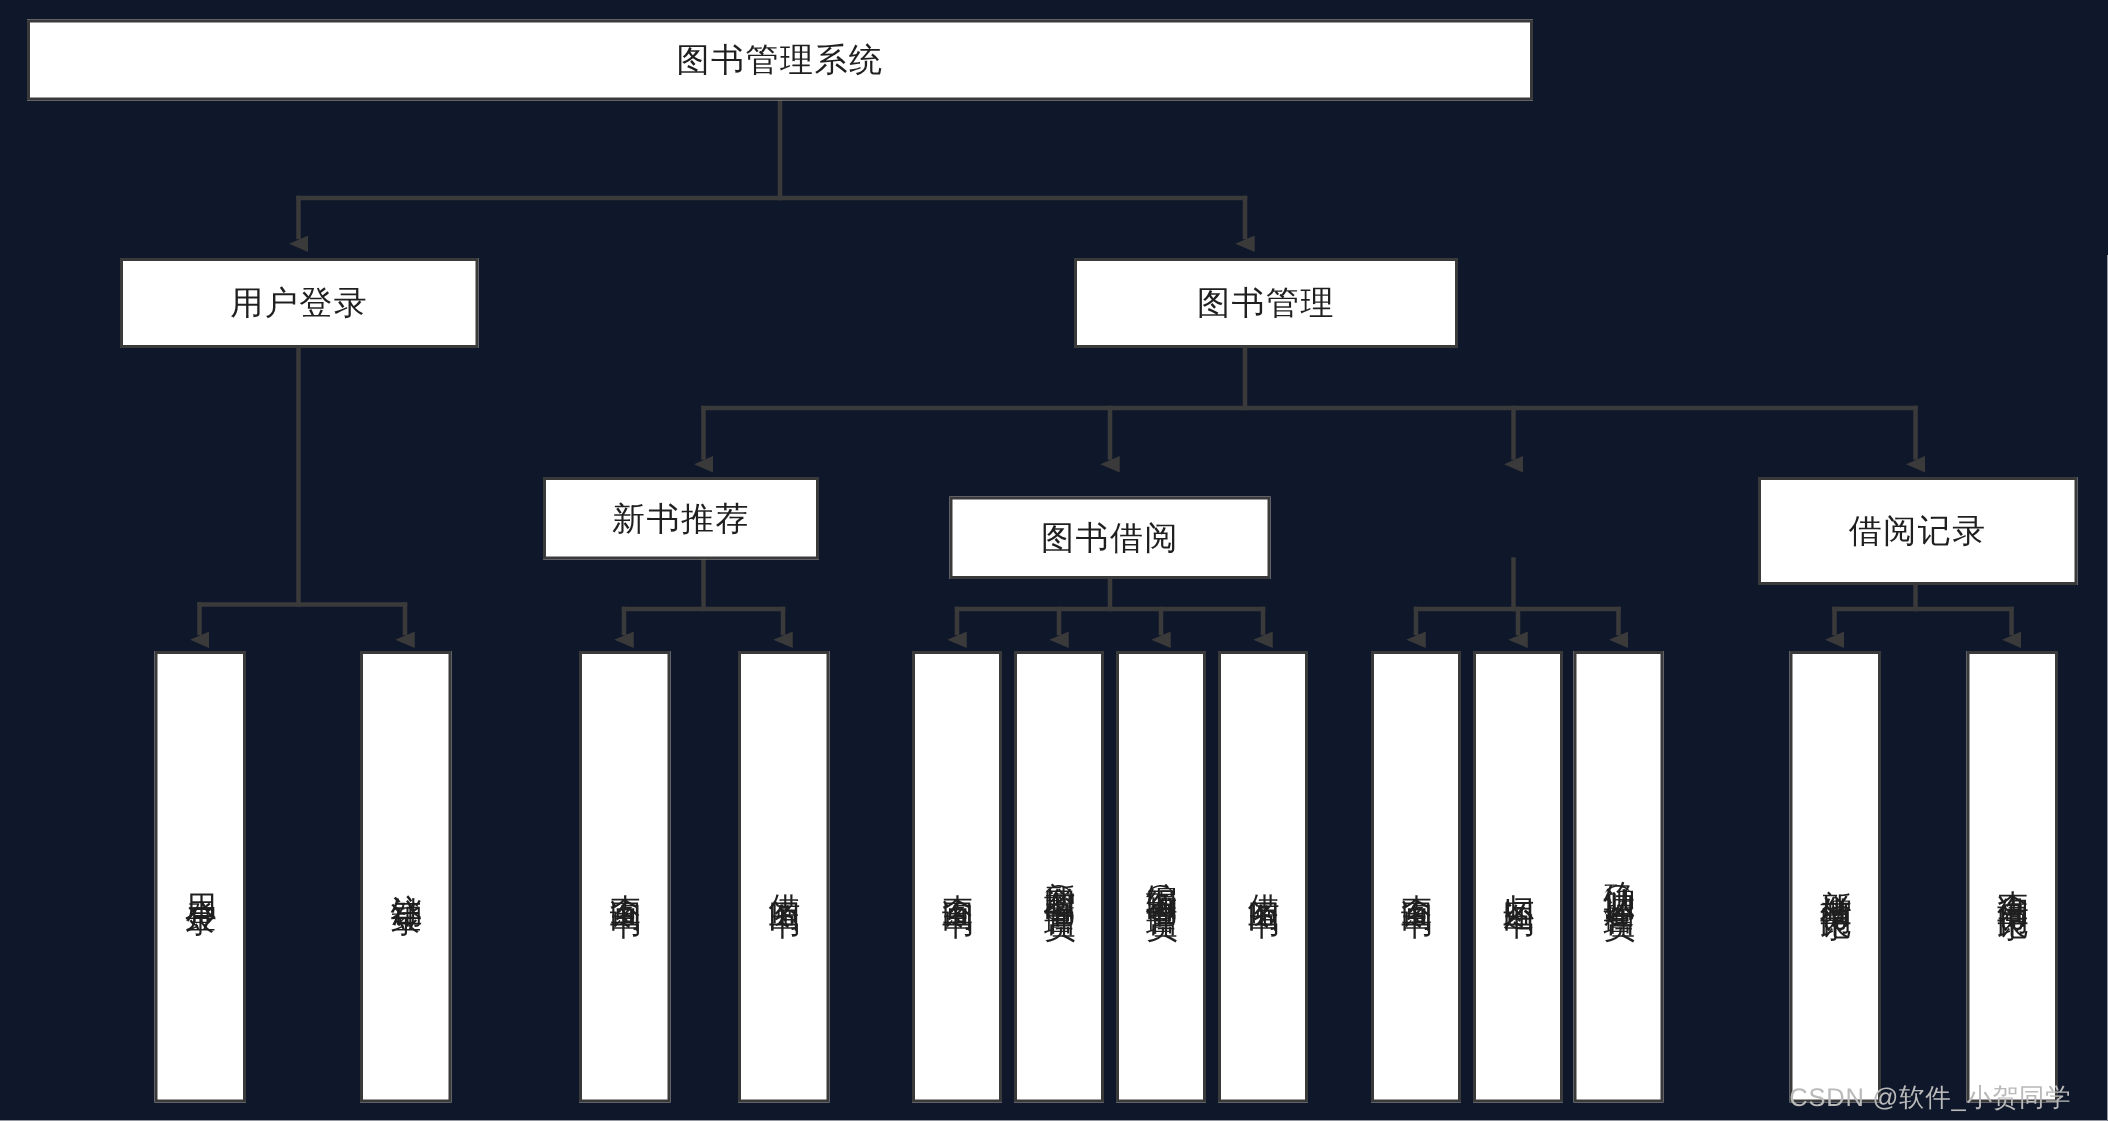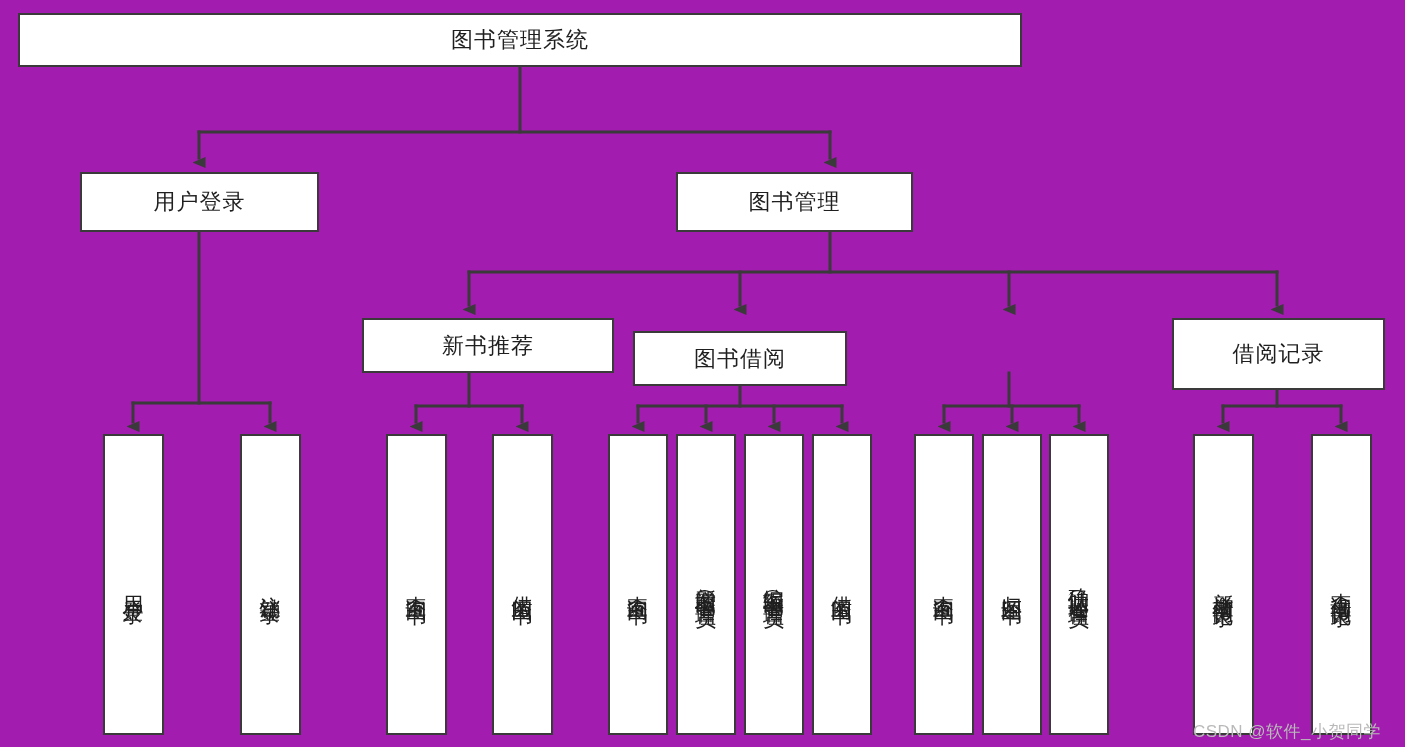--- a/index.html
+++ b/index.html
@@ -8,21 +8,21 @@
     padding: 0;
     background: #ffffff;
   }
   body {
     font-family: "Liberation Sans", "DejaVu Sans", sans-serif;
   }
   #canvas {
     position: relative;
     width: 1405px;
     height: 747px;
-    background: #a21caf;
+    background: #0f172a;
     overflow: hidden;
   }
   #svg-layer {
     position: absolute;
     left: 0;
     top: 0;
     width: 1405px;
     height: 747px;
   }
   .node {
@@ -127,25 +127,25 @@
   </svg>
 
   <div class="node horiz" style="left:18px; top:13px; width:1004px; height:54px;">
     <span class="label">图书管理系统</span>
   </div>
 
   <div class="node horiz" style="left:80px; top:172px; width:239px; height:60px;">
     <span class="label">用户登录</span>
   </div>
 
-  <div class="node horiz" style="left:676px; top:172px; width:237px; height:60px;">
+  <div class="node horiz" style="left:716px; top:172px; width:256px; height:60px;">
     <span class="label">图书管理</span>
   </div>
 
-  <div class="node horiz" style="left:362px; top:318px; width:252px; height:55px;">
+  <div class="node horiz" style="left:362px; top:318px; width:184px; height:55px;">
     <span class="label">新书推荐</span>
   </div>
 
   <div class="node horiz" style="left:633px; top:318px; width:214px; height:55px;margin-top:13px;">
     <span class="label">图书借阅</span>
   </div>
 
 
   <div class="node horiz" style="left:1172px; top:318px; width:213px; height:72px;">
     <span class="label">借阅记录</span>

